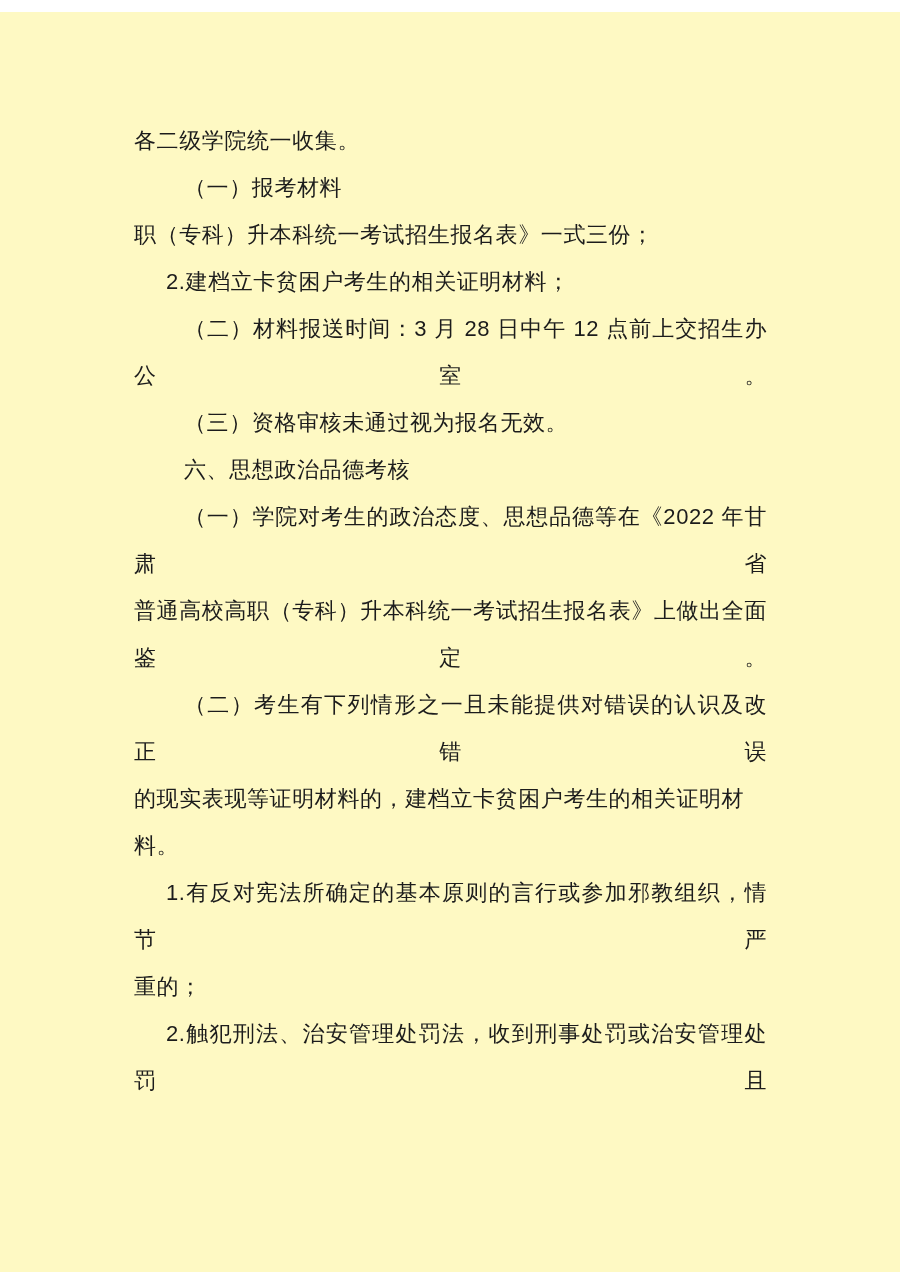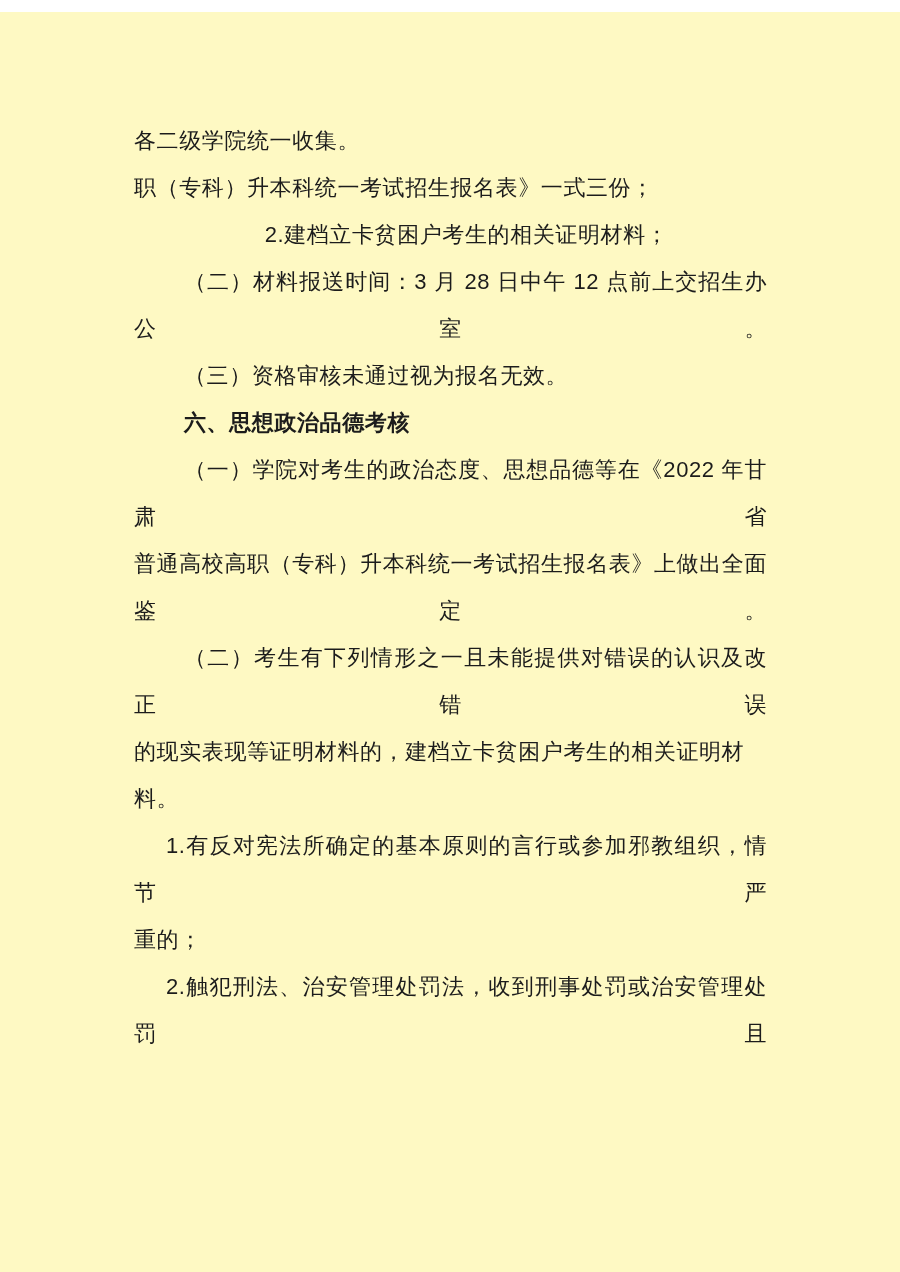--- a/index.html
+++ b/index.html
@@ -25,32 +25,33 @@
   }
   .line {
     margin: 0;
     font-size: 22px;
     line-height: 47px;
     letter-spacing: 0.6px;
     white-space: normal;
   }
   .ind0   { text-indent: 0; }
   .ind2   { text-indent: 50px; }
-  .indnum { text-indent: 32px; text-align: center; }
-  .bold   { font-weight: bold; }
+  .indnum { text-indent: 32px; }
+  .bold   { font-weight: normal; }
   .full   { text-align: justify; text-align-last: justify; }
 </style>
 </head>
 <body>
 
 <div class="page">
 
   <div class="doc-body">
 
   <p class="line ind0">各二级学院统一收集。</p>
+      <p class="line ind2">（一）报考材料</p>
       <p class="line ind0">职（专科）升本科统一考试招生报名表》一式三份；</p>
       <p class="line indnum">2.建档立卡贫困户考生的相关证明材料；</p>
       <p class="line ind2 full">（二）材料报送时间：3 月 28 日中午 12 点前上交招生办公室。</p>
       <p class="line ind2">（三）资格审核未通过视为报名无效。</p>
       <p class="line ind2 bold">六、思想政治品德考核</p>
       <p class="line ind2 full">（一）学院对考生的政治态度、思想品德等在《2022 年甘肃省</p>
       <p class="line ind0 full">普通高校高职（专科）升本科统一考试招生报名表》上做出全面鉴定。</p>
       <p class="line ind2 full">（二）考生有下列情形之一且未能提供对错误的认识及改正错误</p>
       <p class="line ind0">的现实表现等证明材料的，建档立卡贫困户考生的相关证明材料。</p>
       <p class="line indnum full">1.有反对宪法所确定的基本原则的言行或参加邪教组织，情节严</p>

